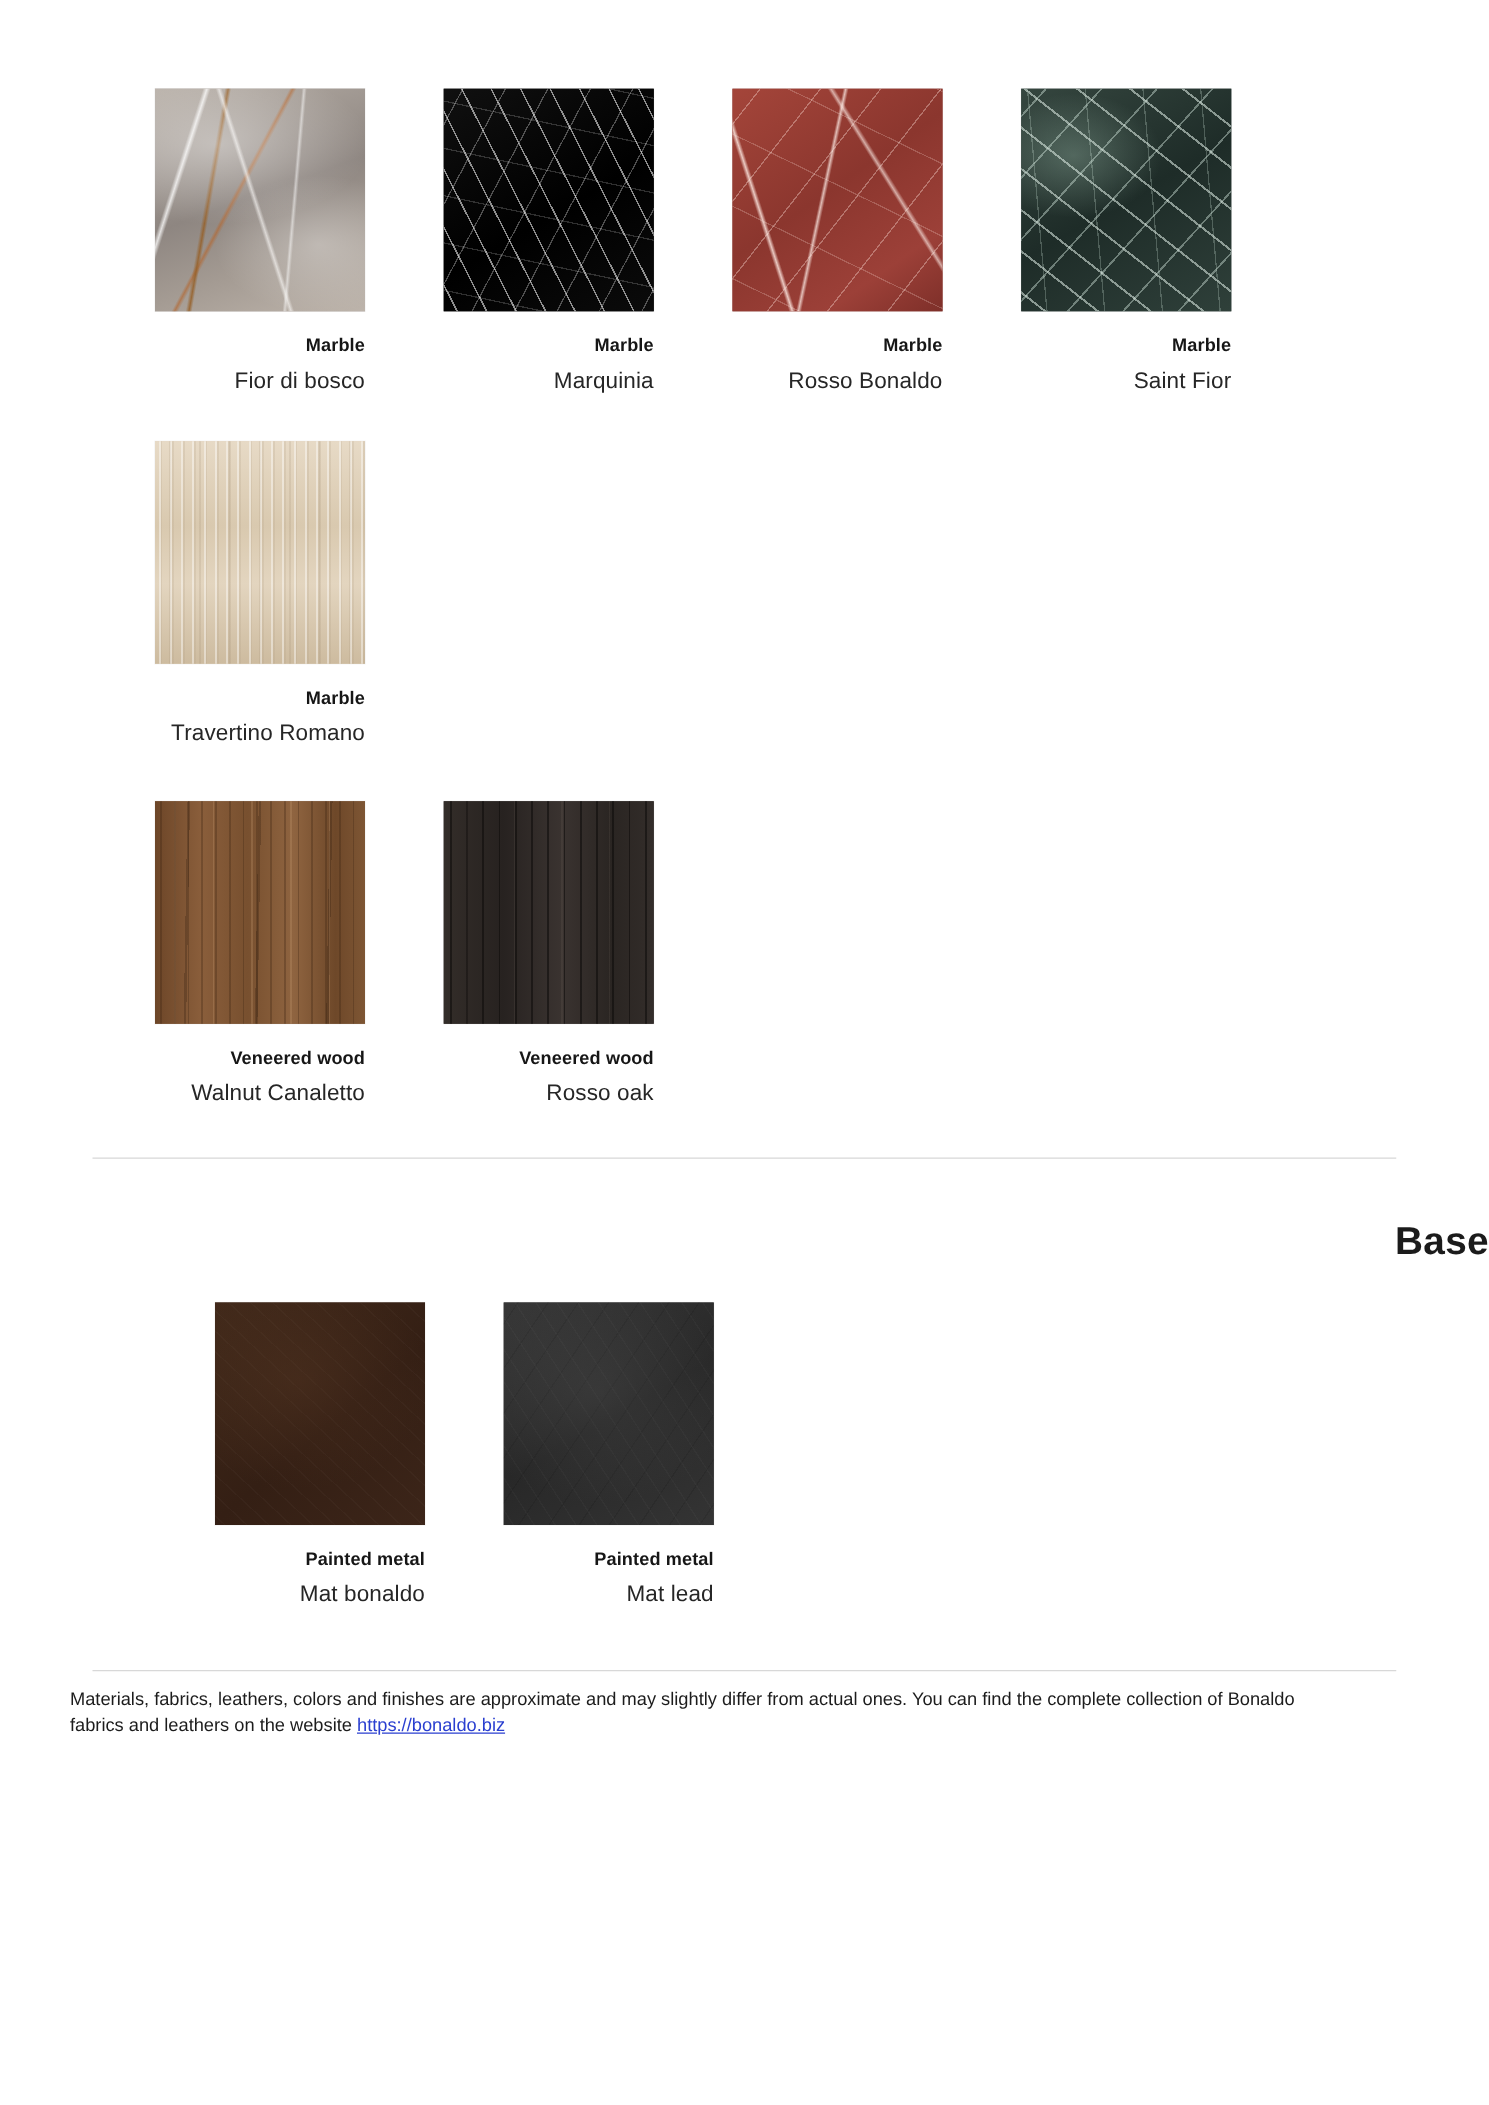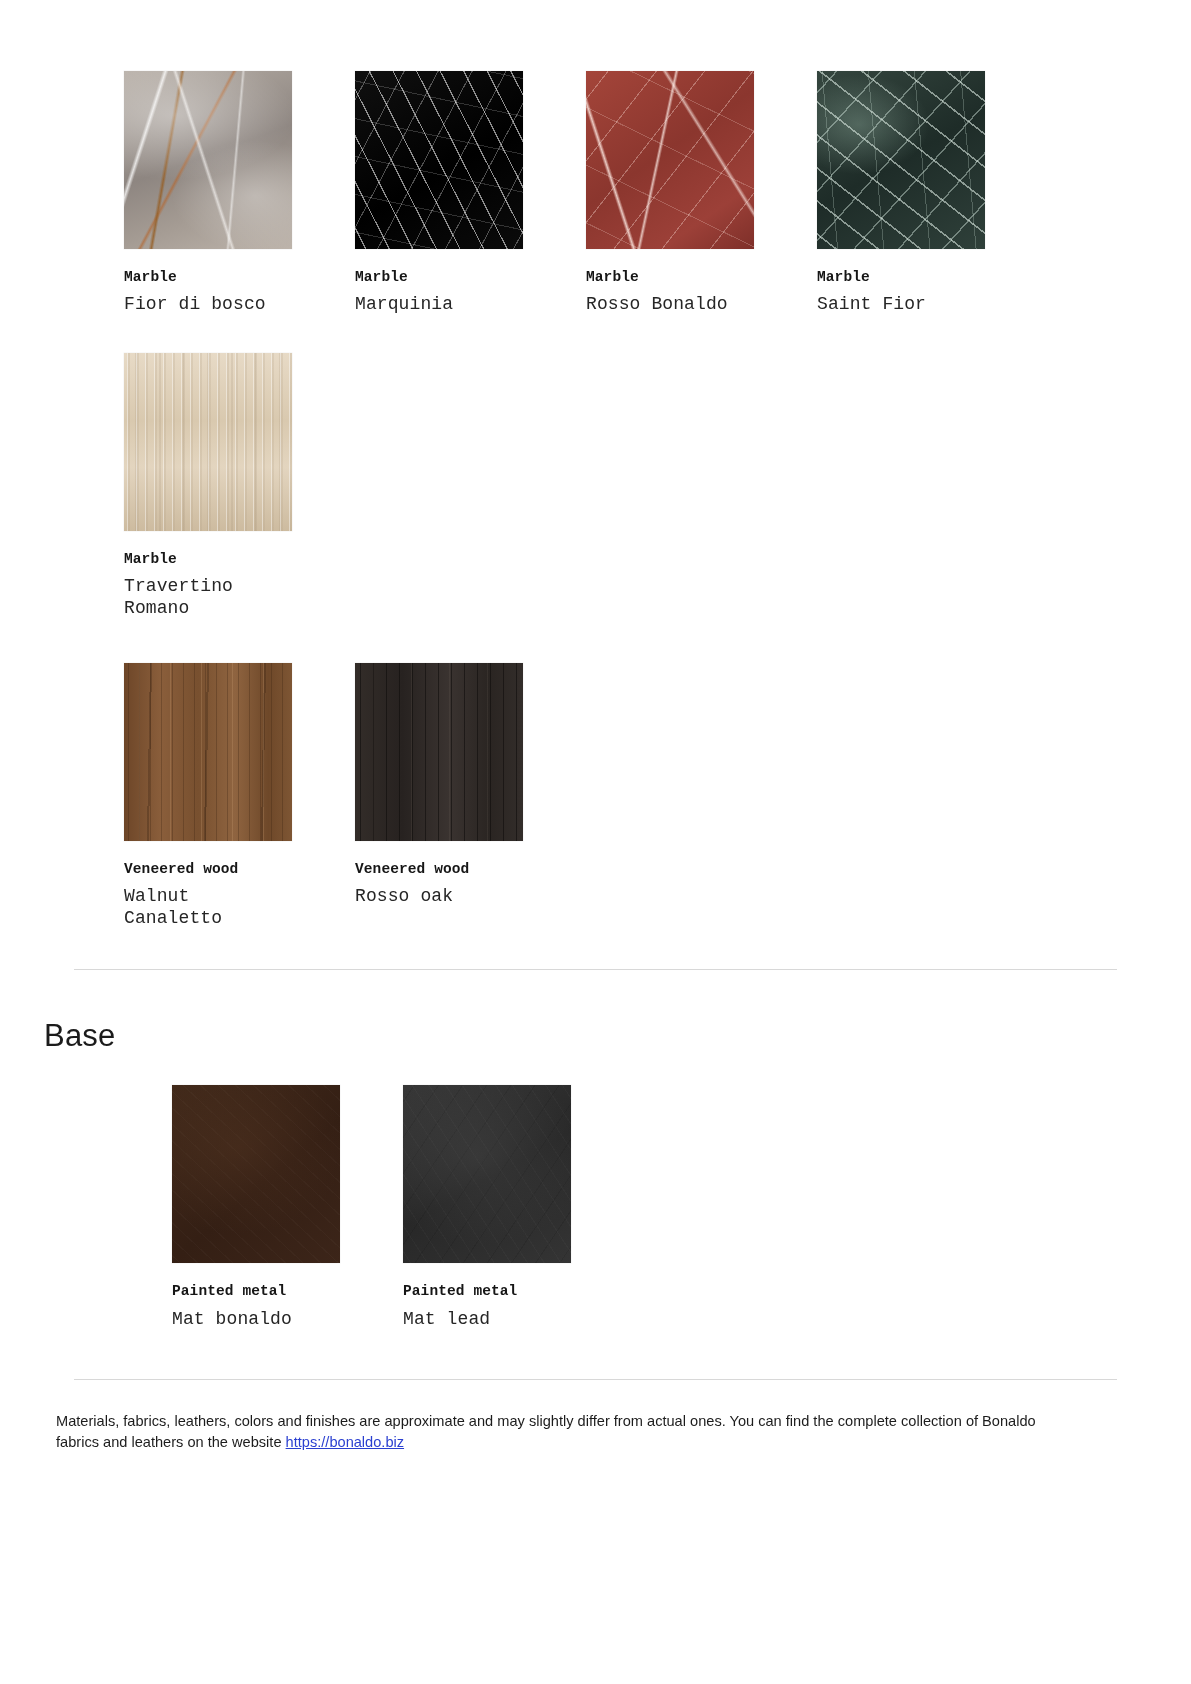--- a/index.html
+++ b/index.html
@@ -44,23 +44,22 @@
     width: 168px;
     height: 178px;
     display: block;
     background-color: #cfcfcf;
     background-repeat: no-repeat;
     background-size: cover;
     box-shadow: 0 0 0 0.5px rgba(0,0,0,0.06);
   }
   .cap {
     width: 168px;
-    text-align: left;
+    text-align: right;
     box-sizing: border-box;
-    font-family: Liberation Mono, monospace;
   }
   .cap-title {
     font-size: 14.5px;
     font-weight: bold;
     line-height: 1.2;
     margin-top: 20px;
     color: #161616;
     letter-spacing: 0.1px;
   }
   .cap-sub {
@@ -80,30 +79,31 @@
     background: #d8d8d8;
     margin-left: 74px;
     margin-right: 74px;
   }
   .divider-1 { margin-top: 40px; }
   .divider-2 { margin-top: 49px; }
 
   
   .section-head {
     font-size: 31px;
-    font-weight: normal;
+    font-weight: bold;
     color: #1b1b1b;
     padding-left: 44px;
     margin-top: 48px;
     letter-spacing: 0.2px;
+    text-align: right;
   }
 
   
   .footer {
-    margin-top: 31px;
+    margin-top: 13px;
     padding-left: 56px;
     padding-right: 60px;
     font-size: 14.6px;
     line-height: 1.42;
     color: #1c1c1c;
     max-width: 1020px;
   }
   .footer a {
     color: #2a3fd0;
     text-decoration: underline;

